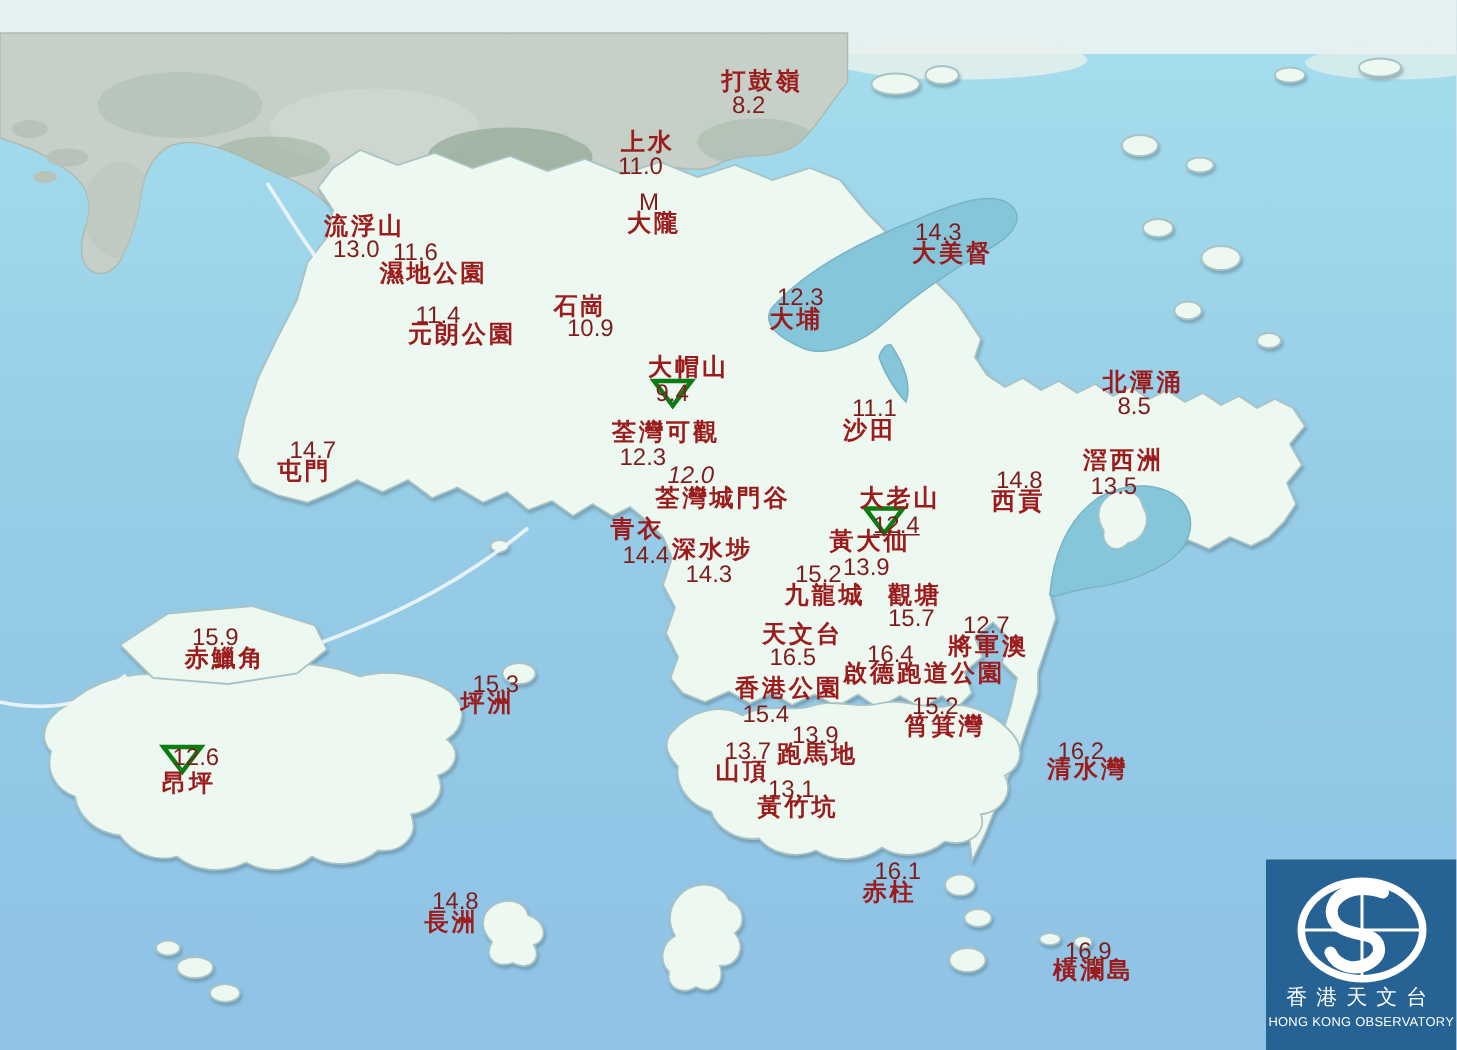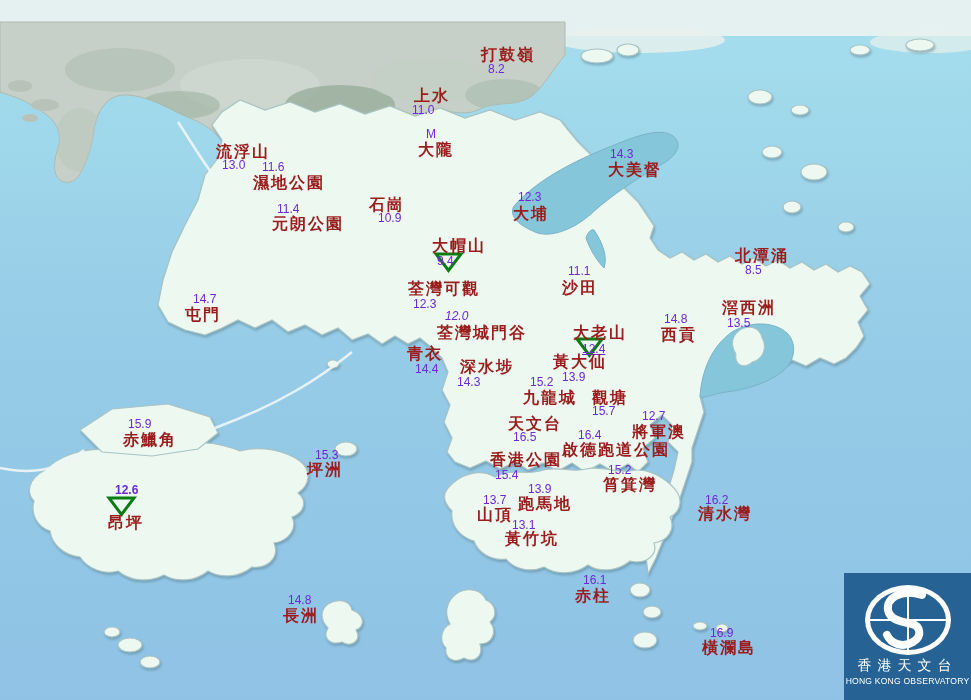--- a/index.html
+++ b/index.html
@@ -5,22 +5,22 @@
   html,body{margin:0;padding:0;background:#dfe8ea;}
   #stage{position:relative;width:971px;height:700px;overflow:hidden;
          font-family:"Liberation Sans",sans-serif;}
   #mapsvg{position:absolute;left:0;top:0;}
   #title{position:absolute;left:9px;top:6px;font-family:"Liberation Serif",serif;
          font-size:20px;font-weight:700;color:#000;letter-spacing:1px;white-space:nowrap;}
   #stations{position:absolute;left:0;top:0;width:100%;height:100%;}
   .station{position:absolute;left:0;top:0;}
   .st-name{position:absolute;font-family:"Liberation Serif",serif;font-size:16px;
            font-weight:600;color:#9b1c1c;letter-spacing:2px;white-space:nowrap;line-height:1;}
-  .st-val{position:absolute;font-family:"Liberation Sans",sans-serif;font-size:12px;
-          font-weight:400;color:#6d28d9;white-space:nowrap;line-height:1;}
+  .st-val{position:absolute;font-family:"Liberation Sans",sans-serif;font-size:16px;
+          font-weight:400;color:#7f1d1d;white-space:nowrap;line-height:1;}
   .st-marker{position:absolute;}
   #logo{position:absolute;left:844px;top:573px;width:127px;height:162px;
         background:#266293;display:flex;flex-direction:column;align-items:center;
         justify-content:flex-start;}
   #logo .emblem{margin-top:10px;}
   #logo .cn{color:#fff;font-family:"Liberation Serif",serif;font-size:14px;
             letter-spacing:6px;line-height:1;margin-top:2px;white-space:nowrap;}
   #logo .en{color:#fff;font-family:"Liberation Sans",sans-serif;font-size:8.6px;
             font-weight:400;line-height:1;margin-top:4px;white-space:nowrap;letter-spacing:.2px;}
 </style>
@@ -211,21 +211,21 @@
       <div class="station">
         <span class="st-val" style="left: 415px; top: 363px;">14.4</span>
         <span class="st-name" style="left: 407px; top: 346px;">青衣</span>
       </div>
       <div class="station">
         <span class="st-val" style="left: 562px; top: 371px;">13.9</span>
         <span class="st-name" style="left: 553px; top: 354px;">黃大仙</span>
       </div>
       <div class="station">
         <span class="st-val" style="left: 457px; top: 376px;">14.3</span>
-        <span class="st-name" style="left: 460px; top: 359px; text-align: center;">深水埗</span>
+        <span class="st-name" style="left: 448px; top: 359px; text-align: center;">深水埗</span>
       </div>
       <div class="station">
         <span class="st-val" style="left: 530px; top: 376px;">15.2</span>
         <span class="st-name" style="left: 523px; top: 390px;">九龍城</span>
       </div>
       <div class="station">
         <span class="st-val" style="left: 592px; top: 405px;">15.7</span>
         <span class="st-name" style="left: 592px; top: 390px;">觀塘</span>
       </div>
       <div class="station">
@@ -253,21 +253,21 @@
         <span class="st-name" style="left: 490px; top: 452px;">香港公園</span>
       </div>
       <div class="station">
         <span class="st-val" style="left: 608px; top: 464px;">15.2</span>
         <span class="st-name" style="left: 603px; top: 477px;">筲箕灣</span>
       </div>
       <div class="station">
         <span class="st-marker" style="left: 106px; top: 495px;"><svg width="32" height="23" viewBox="0 0 32 23">
             <path d="M3,3 L28,3 L15.5,19.5 Z" fill="none" stroke="#0a7d12" stroke-width="3"></path>
           </svg></span>
-        <span class="st-val" style="left: 115px; top: 484px; font-weight: bold;">12.6</span>
+        <span class="st-val" style="left: 115px; top: 498px;">12.6</span>
         <span class="st-name" style="left: 108px; top: 515px;">昂坪</span>
       </div>
       <div class="station">
         <span class="st-val" style="left: 483px; top: 494px;">13.7</span>
         <span class="st-name" style="left: 477px; top: 507px;">山頂</span>
       </div>
       <div class="station">
         <span class="st-val" style="left: 528px; top: 483px;">13.9</span>
         <span class="st-name" style="left: 518px; top: 496px;">跑馬地</span>
       </div>

